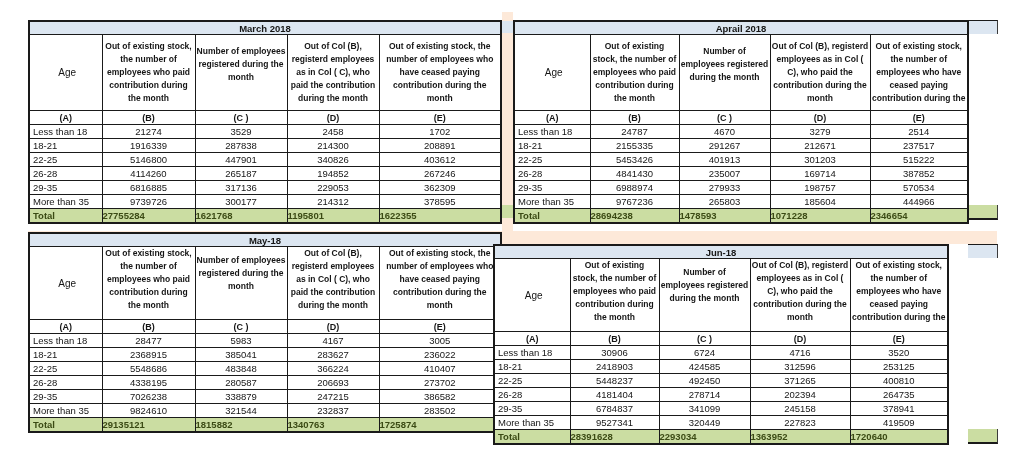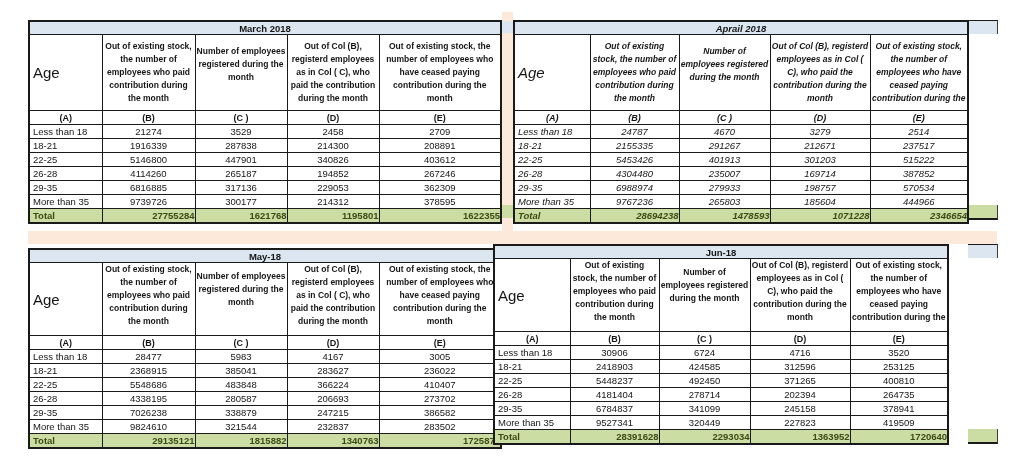--- a/index.html
+++ b/index.html
@@ -40,22 +40,22 @@
     height:12px;
     background:#dce6f1;
     font-weight:bold;
     font-size:9.5px;
     text-align:center;
     vertical-align:middle;
   }
   .head-row td{vertical-align:top;}
   .age-head{
     vertical-align:middle !important;
-    font-size:15px;
-    text-align:left;
+    font-size:10px;
+    text-align:center;
     padding-left:3px !important;
     margin-top:15px;
   }
   .desc-in{
     height:65px;
     overflow:hidden;
     font-weight:bold;
     font-size:8.5px;
     line-height:13px;
     text-align:center;
@@ -81,21 +81,21 @@
   .data-row td.age{
     text-align:left;
     padding-left:3px;
   }
   .total-row td{
     height:13px;
     background:#cbdda2;
     color:#3b4a14;
     font-weight:bold;
     font-size:9.5px;
-    text-align:right;
+    text-align:left;
     vertical-align:middle;
   }
   .total-row td.age{
     text-align:left;
     padding-left:3px;
   }
 </style>
 </head>
 <body>
 
@@ -149,21 +149,21 @@
         <td>(E)</td>
       </tr>
       </tbody>
         <tbody>
 
           <tr class="data-row">
             <td class="age">Less than 18</td>
             <td>21274</td>
             <td>3529</td>
             <td>2458</td>
-            <td>2709</td>
+            <td>1702</td>
           </tr>
 
           <tr class="data-row">
             <td class="age">18-21</td>
             <td>1916339</td>
             <td>287838</td>
             <td>214300</td>
             <td>208891</td>
           </tr>
 
@@ -205,21 +205,21 @@
         <td>27755284</td>
         <td>1621768</td>
         <td>1195801</td>
         <td>1622355</td>
       </tr>
     </tbody>
       </table>
   </div>
 
   <div class="tbl clip-a" style="left:513px;top:20px;">
-    <table style="width:454px;font-style:italic;">
+    <table style="width:454px;">
       <colgroup>
           <col style="width:76px">
           <col style="width:89px">
           <col style="width:91px">
           <col style="width:100px">
           <col style="width:98px">
         </colgroup>
       <tbody>
           <tr class="title-row">
             <td colspan="5">Aprail 2018</td>
@@ -268,21 +268,21 @@
           <tr class="data-row">
             <td class="age">22-25</td>
             <td>5453426</td>
             <td>401913</td>
             <td>301203</td>
             <td>515222</td>
           </tr>
 
           <tr class="data-row">
             <td class="age">26-28</td>
-            <td>4304480</td>
+            <td>4841430</td>
             <td>235007</td>
             <td>169714</td>
             <td>387852</td>
           </tr>
 
           <tr class="data-row">
             <td class="age">29-35</td>
             <td>6988974</td>
             <td>279933</td>
             <td>198757</td>
@@ -302,21 +302,21 @@
         <td class="age">Total</td>
         <td>28694238</td>
         <td>1478593</td>
         <td>1071228</td>
         <td>2346654</td>
       </tr>
     </tbody>
       </table>
   </div>
 
-  <div class="tbl clip-b" style="left:28px;top:248px;">
+  <div class="tbl clip-b" style="left:28px;top:232px;">
     <table style="width:472px;">
       <colgroup>
           <col style="width:73px">
           <col style="width:93px">
           <col style="width:92px">
           <col style="width:92px">
           <col style="width:122px">
         </colgroup>
       <tbody>
           <tr class="title-row">

